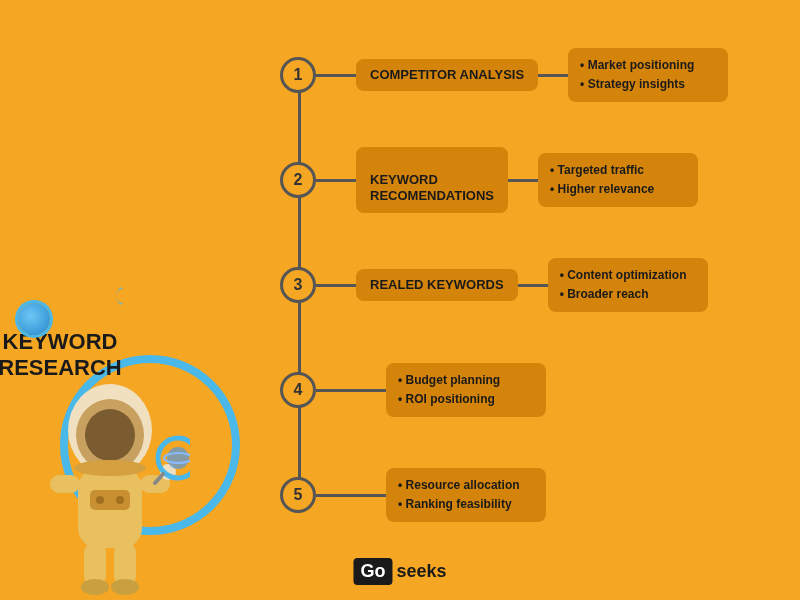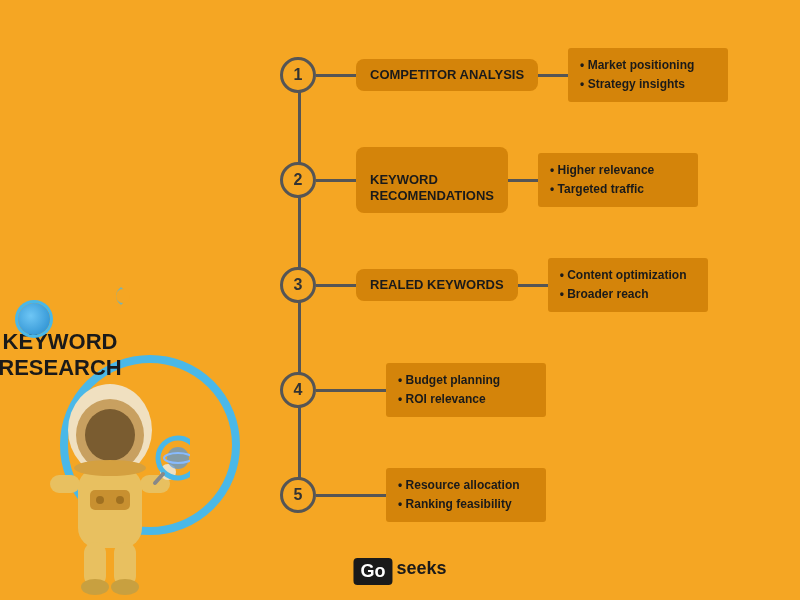--- a/index.html
+++ b/index.html
@@ -120,21 +120,21 @@
 
     .connector-line2 {
       width: 30px;
       height: 3px;
       background: #555;
       flex-shrink: 0;
     }
 
     .detail-box {
       background: #d4840a;
-      border-radius: 3px;
+      border-radius: 8px;
       padding: 8px 12px;
       min-width: 160px;
       font-size: 12px;
       color: #1a1a1a;
       line-height: 1.6;
     }
 
     .detail-box ul {
       list-style: none;
       padding: 0;
@@ -164,20 +164,21 @@
       background: #555;
     }
 
     
     .logo-section {
       position: absolute;
       bottom: 15px;
       left: 50%;
       transform: translateX(-50%);
       display: flex;
+      align-items: center;
       gap: 0;
     }
 
     .logo-go {
       background: #1a1a1a;
       color: #fff;
       font-weight: 900;
       font-size: 18px;
       padding: 3px 7px;
       border-radius: 4px;
@@ -284,22 +285,22 @@
         <span>2</span>
       </div>
       <div class="connector-line"></div>
       <div class="step-label-box" style="white-space:pre-line;">
         <span>KEYWORD
 RECOMENDATIONS</span>
       </div>
       <div class="connector-line2"></div>
       <div class="detail-box">
         <ul>
+          <li><span>Targeted traffic</span></li>
           <li><span>Higher relevance</span></li>
-          <li><span>Targeted traffic</span></li>
         </ul>
       </div>
     </div>
 
     <div class="step-row">
       <div class="step-number-circle">
         <span>3</span>
       </div>
       <div class="connector-line"></div>
       <div class="step-label-box">
@@ -316,21 +317,21 @@
 
     <div class="step-row">
       <div class="step-number-circle">
         <span>4</span>
       </div>
       <div class="connector-line"></div>
       <div class="connector-line2"></div>
       <div class="detail-box">
         <ul>
           <li><span>Budget planning</span></li>
-          <li><span>ROI relevance</span></li>
+          <li><span>ROI positioning</span></li>
         </ul>
       </div>
     </div>
 
     <div class="step-row">
       <div class="step-number-circle">
         <span>5</span>
       </div>
       <div class="connector-line"></div>
       <div class="connector-line2"></div>

